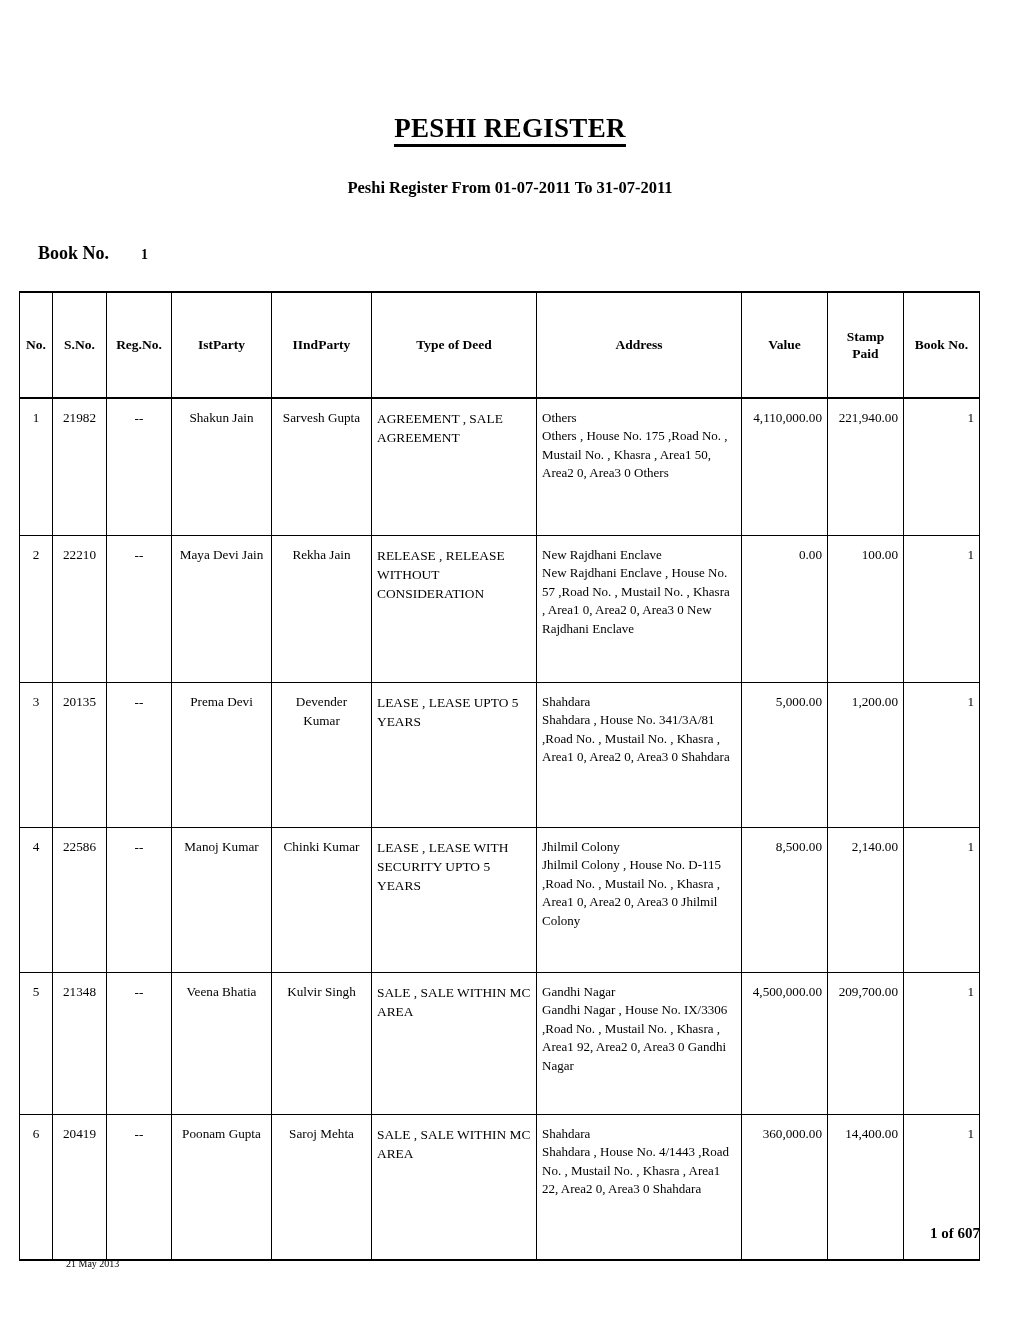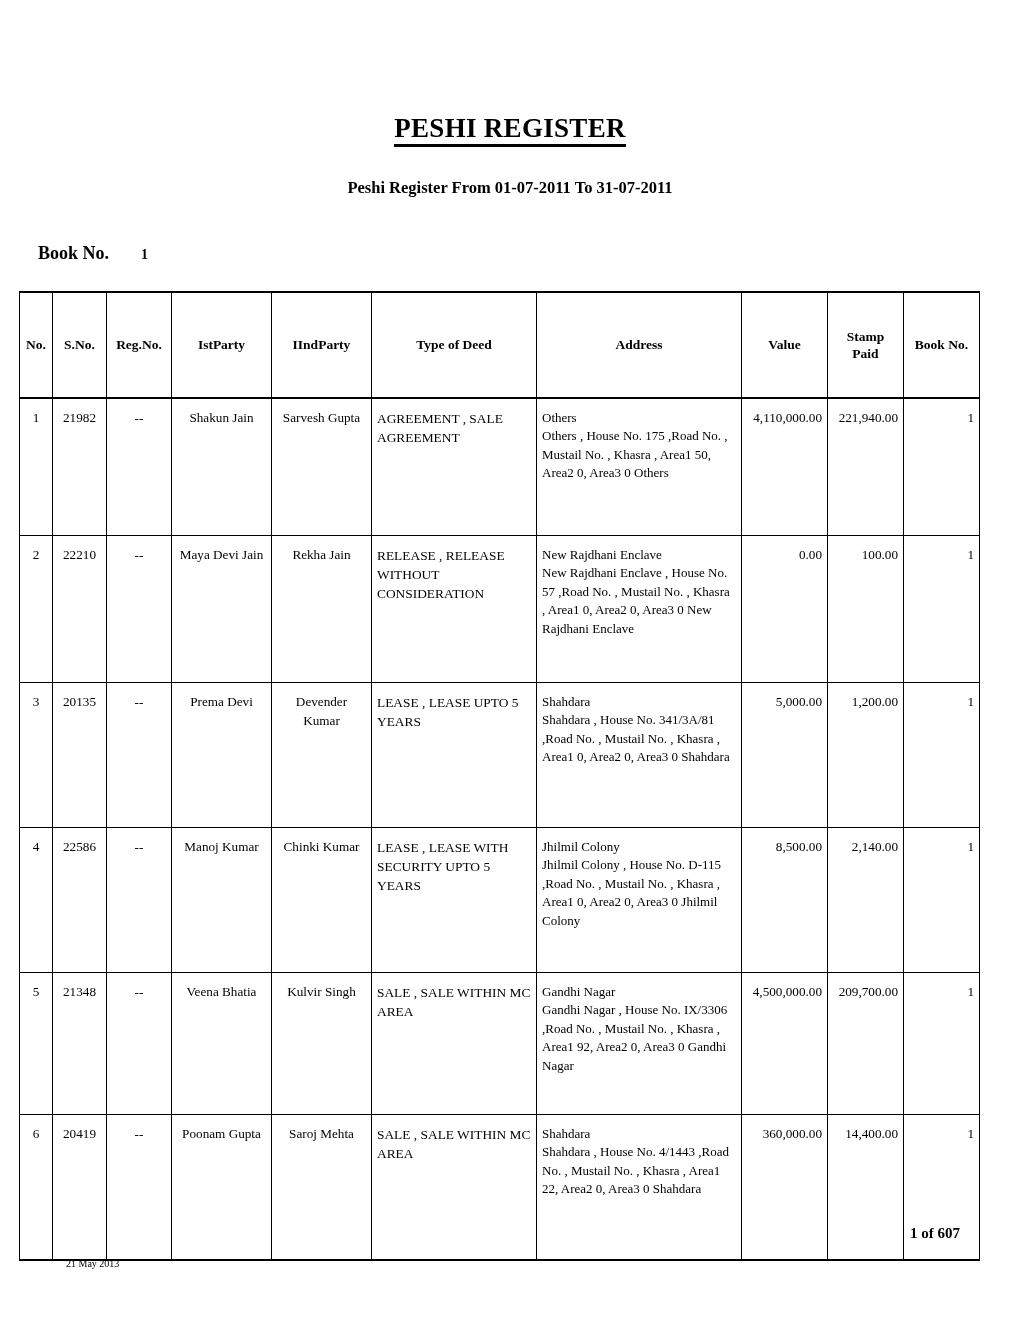--- a/index.html
+++ b/index.html
@@ -143,20 +143,21 @@
 
   
   .page-indicator {
     position: absolute;
     top: 1225px;
     left: 0;
     width: 960px;
     text-align: right;
     font-size: 15px;
     font-weight: bold;
+    padding-left: 20px;
   }
   .footer-date {
     position: absolute;
     top: 1258px;
     left: 66px;
     font-size: 10px;
   }
 </style>
 </head>
 <body>

